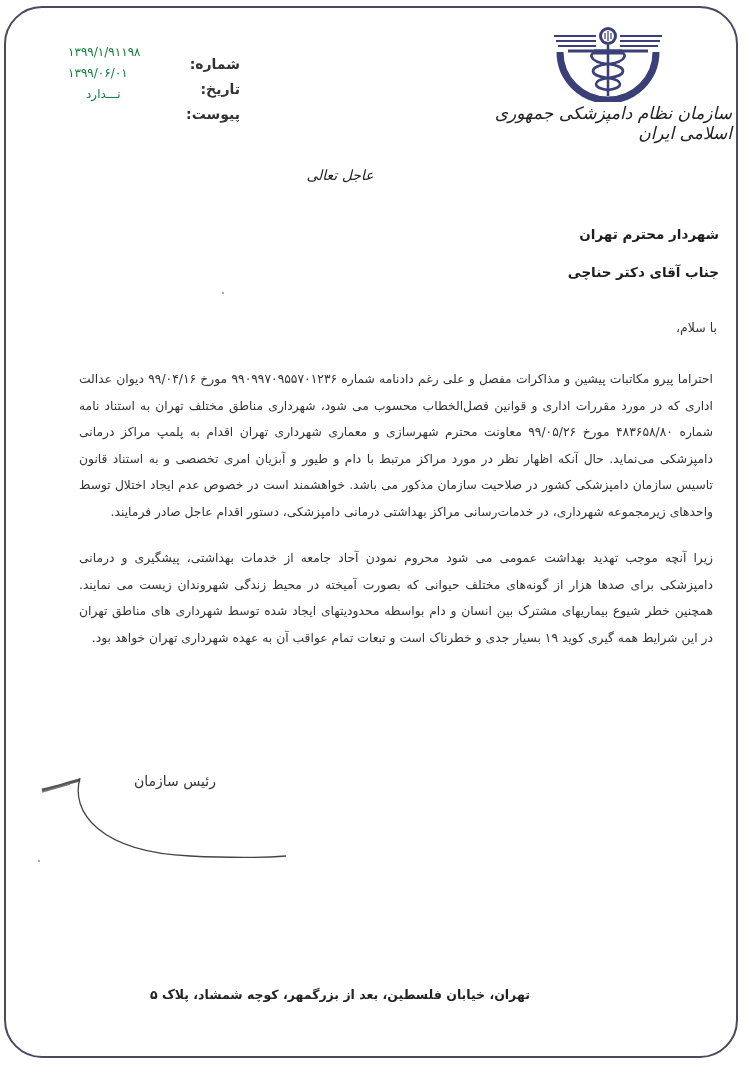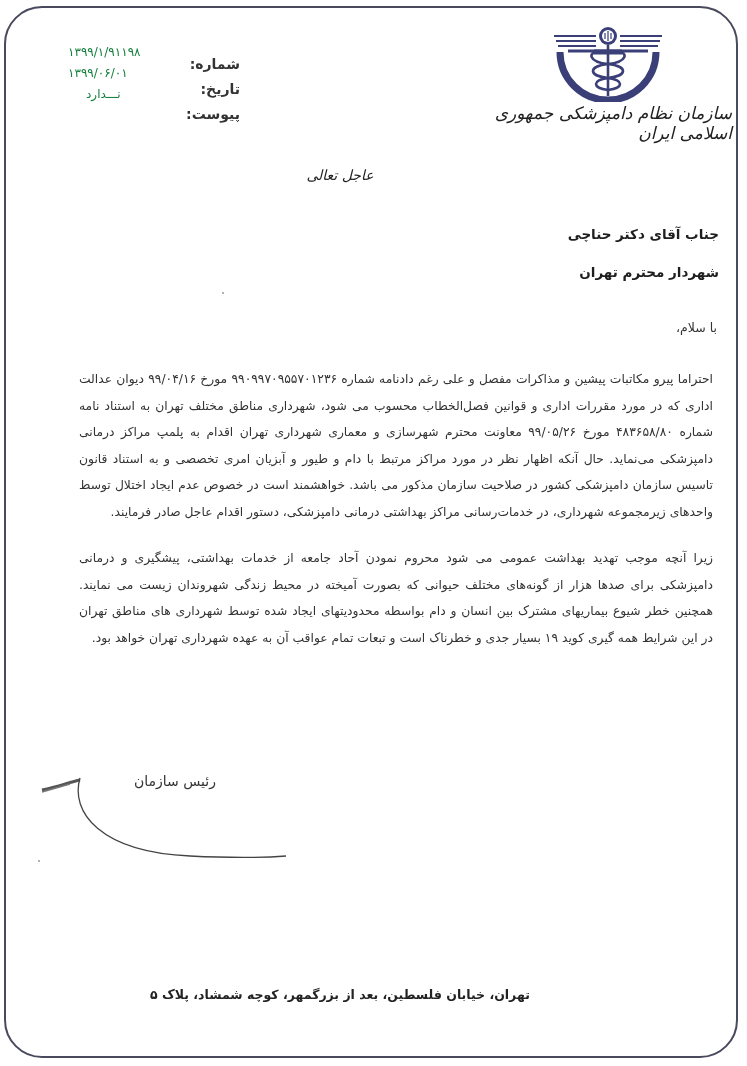--- a/index.html
+++ b/index.html
@@ -61,22 +61,22 @@
       <path d="M70 30 C80 30 80 40 60 42 C40 44 40 54 60 56 C76 58 76 66 60 68"></path>
       <path d="M46 30 H74" stroke-width="5"></path>
     </g>
   </svg>
 </div>
 <div class="org-name">سازمان نظام دامپزشکی جمهوری اسلامی ایران</div>
 
 <div class="bismillah">عاجل تعالی</div>
 
 <div class="recipient">
+  <div>شهردار محترم تهران</div>
   <div>جناب آقای دکتر حناچی</div>
-  <div>شهردار محترم تهران</div>
 </div>
 
 <div class="greeting">با سلام،</div>
 
 <div class="body-text">
   <p>احتراما پیرو مکاتبات پیشین و مذاکرات مفصل و علی رغم دادنامه شماره ۹۹۰۹۹۷۰۹۵۵۷۰۱۲۳۶ مورخ ۹۹/۰۴/۱۶ دیوان عدالت اداری که در مورد مقررات اداری و قوانین فصل‌الخطاب محسوب می شود، شهرداری مناطق مختلف تهران به استناد نامه شماره ۴۸۳۶۵۸/۸۰ مورخ ۹۹/۰۵/۲۶ معاونت محترم شهرسازی و معماری شهرداری تهران اقدام به پلمپ مراکز درمانی دامپزشکی می‌نماید. حال آنکه اظهار نظر در مورد مراکز مرتبط با دام و طیور و آبزیان امری تخصصی و به استناد قانون تاسیس سازمان دامپزشکی کشور در صلاحیت سازمان مذکور می باشد. خواهشمند است در خصوص عدم ایجاد اختلال توسط واحدهای زیرمجموعه شهرداری، در خدمات‌رسانی مراکز بهداشتی درمانی دامپزشکی، دستور اقدام عاجل صادر فرمایند.</p>
   <p>زیرا آنچه موجب تهدید بهداشت عمومی می شود محروم نمودن آحاد جامعه از خدمات بهداشتی، پیشگیری و درمانی دامپزشکی برای صدها هزار از گونه‌های مختلف حیوانی که بصورت آمیخته در محیط زندگی شهروندان زیست می نمایند. همچنین خطر شیوع بیماریهای مشترک بین انسان و دام بواسطه محدودیتهای ایجاد شده توسط شهرداری های مناطق تهران در این شرایط همه گیری کوید ۱۹ بسیار جدی و خطرناک است و تبعات تمام عواقب آن به عهده شهرداری تهران خواهد بود.</p>
 </div>
 
 <svg class="sig-curve" viewBox="0 0 250 90">

